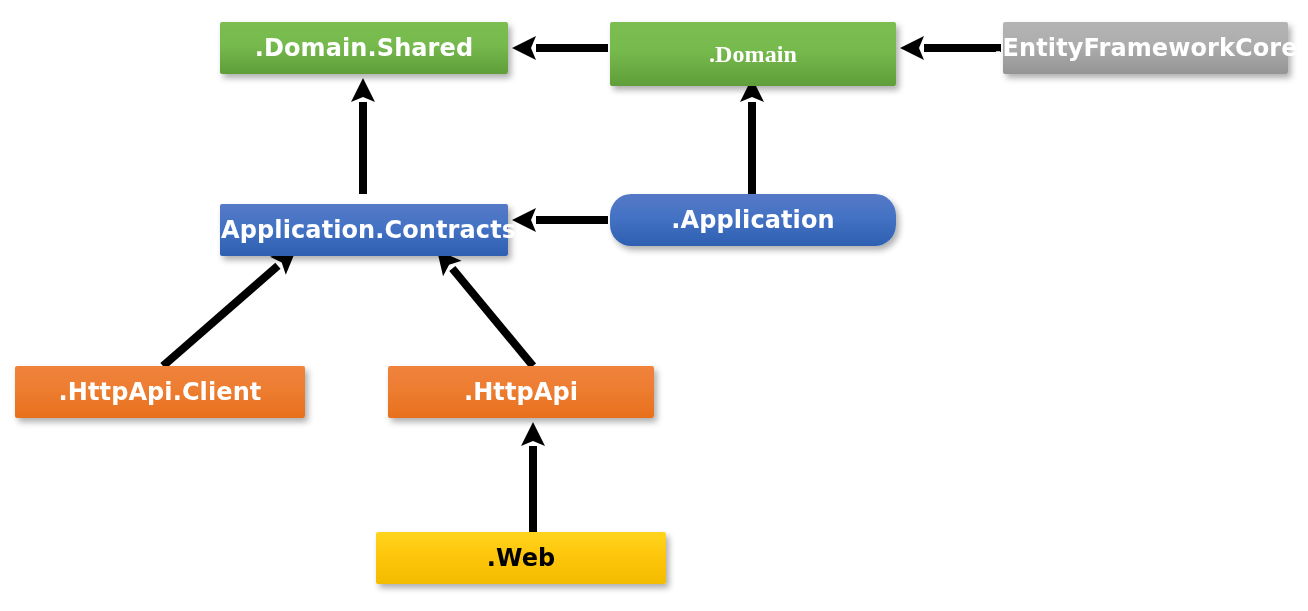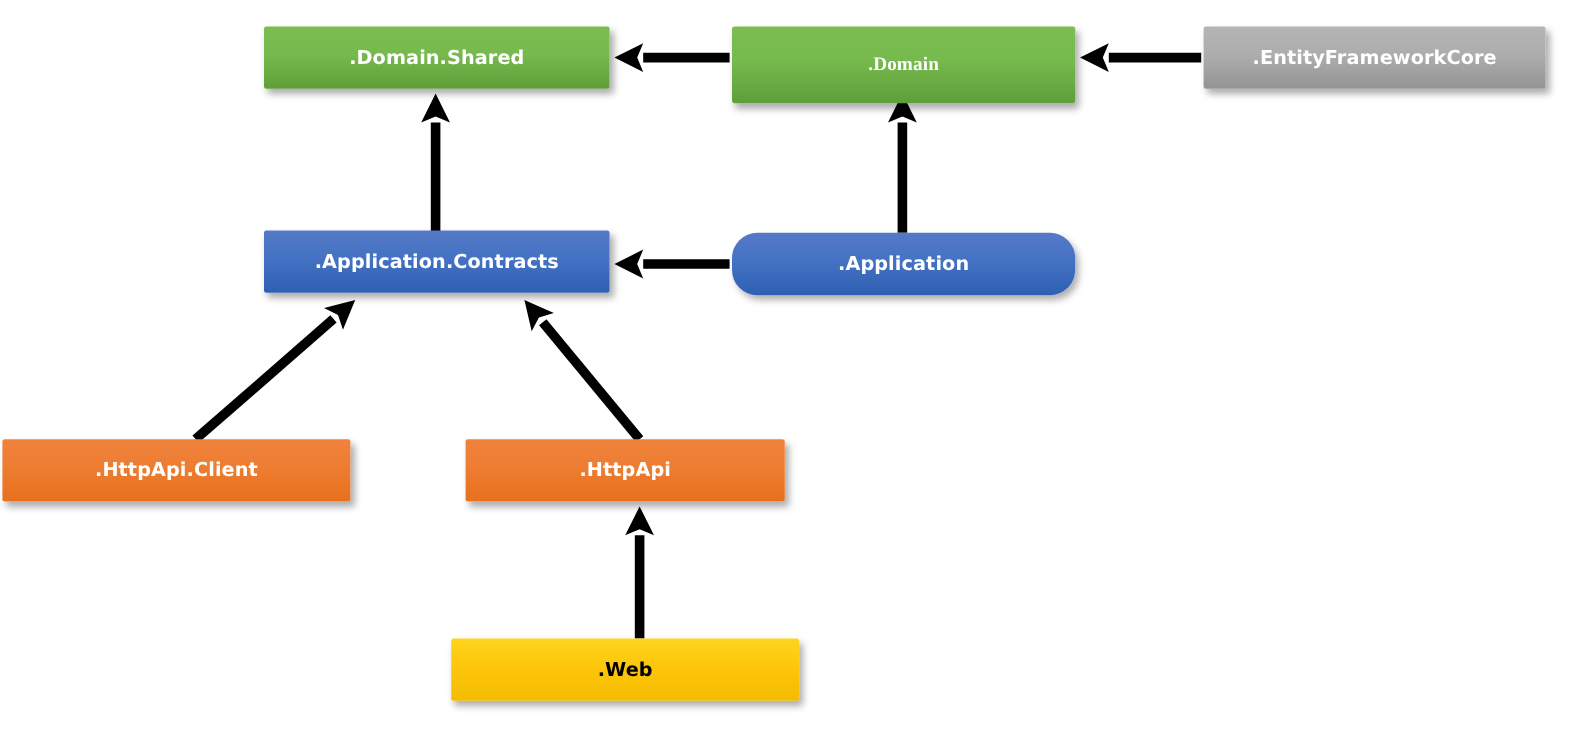--- a/index.html
+++ b/index.html
@@ -28,21 +28,21 @@
     position: absolute;
     box-sizing: border-box;
     display: flex;
     align-items: center;
     justify-content: center;
     border-radius: 2px;
     box-shadow: 3px 4px 6px rgba(0,0,0,0.32);
     z-index: 3;
   }
   .node-label {
-    font-size: 16px;
+    font-size: 24px;
     font-weight: bold;
     letter-spacing: 0.1px;
     white-space: nowrap;
     line-height: 1;
     text-align: center;
   }
   .node.green {
     background: linear-gradient(to bottom, #7bbd51 0%, #76b94d 45%, #5f9e39 100%);
   }
   .node.green .node-label { color: #ffffff; }
@@ -108,29 +108,29 @@
   </div>
 
   <div class="node green" style="left: 610px; top: 22px; width: 286px; height: 64px; font-family: Liberation Serif, serif;">
     <span class="node-label">.Domain</span>
   </div>
 
   <div class="node gray" style="left: 1003px; top: 22px; width: 285px; height: 52px;">
     <span class="node-label">.EntityFrameworkCore</span>
   </div>
 
-  <div class="node blue" style="left: 220px; top: 192px; width: 288px; height: 52px;">
+  <div class="node blue" style="left: 220px; top: 204px; width: 288px; height: 52px;">
     <span class="node-label">.Application.Contracts</span>
   </div>
 
   <div class="node blue" style="left: 610px; top: 194px; width: 286px; height: 52px; border-radius: 21px;">
     <span class="node-label">.Application</span>
   </div>
 
-  <div class="node orange" style="left: 2px; top: 366px; width: 290px; height: 52px; justify-content: center;">
+  <div class="node orange" style="left: 15px; top: 366px; width: 290px; height: 52px; justify-content: center;">
     <span class="node-label">.HttpApi.Client</span>
   </div>
 
   <div class="node orange" style="left: 388px; top: 366px; width: 266px; height: 52px;">
     <span class="node-label">.HttpApi</span>
   </div>
 
   <div class="node yellow" style="left: 376px; top: 532px; width: 290px; height: 52px;">
     <span class="node-label">.Web</span>
   </div>

